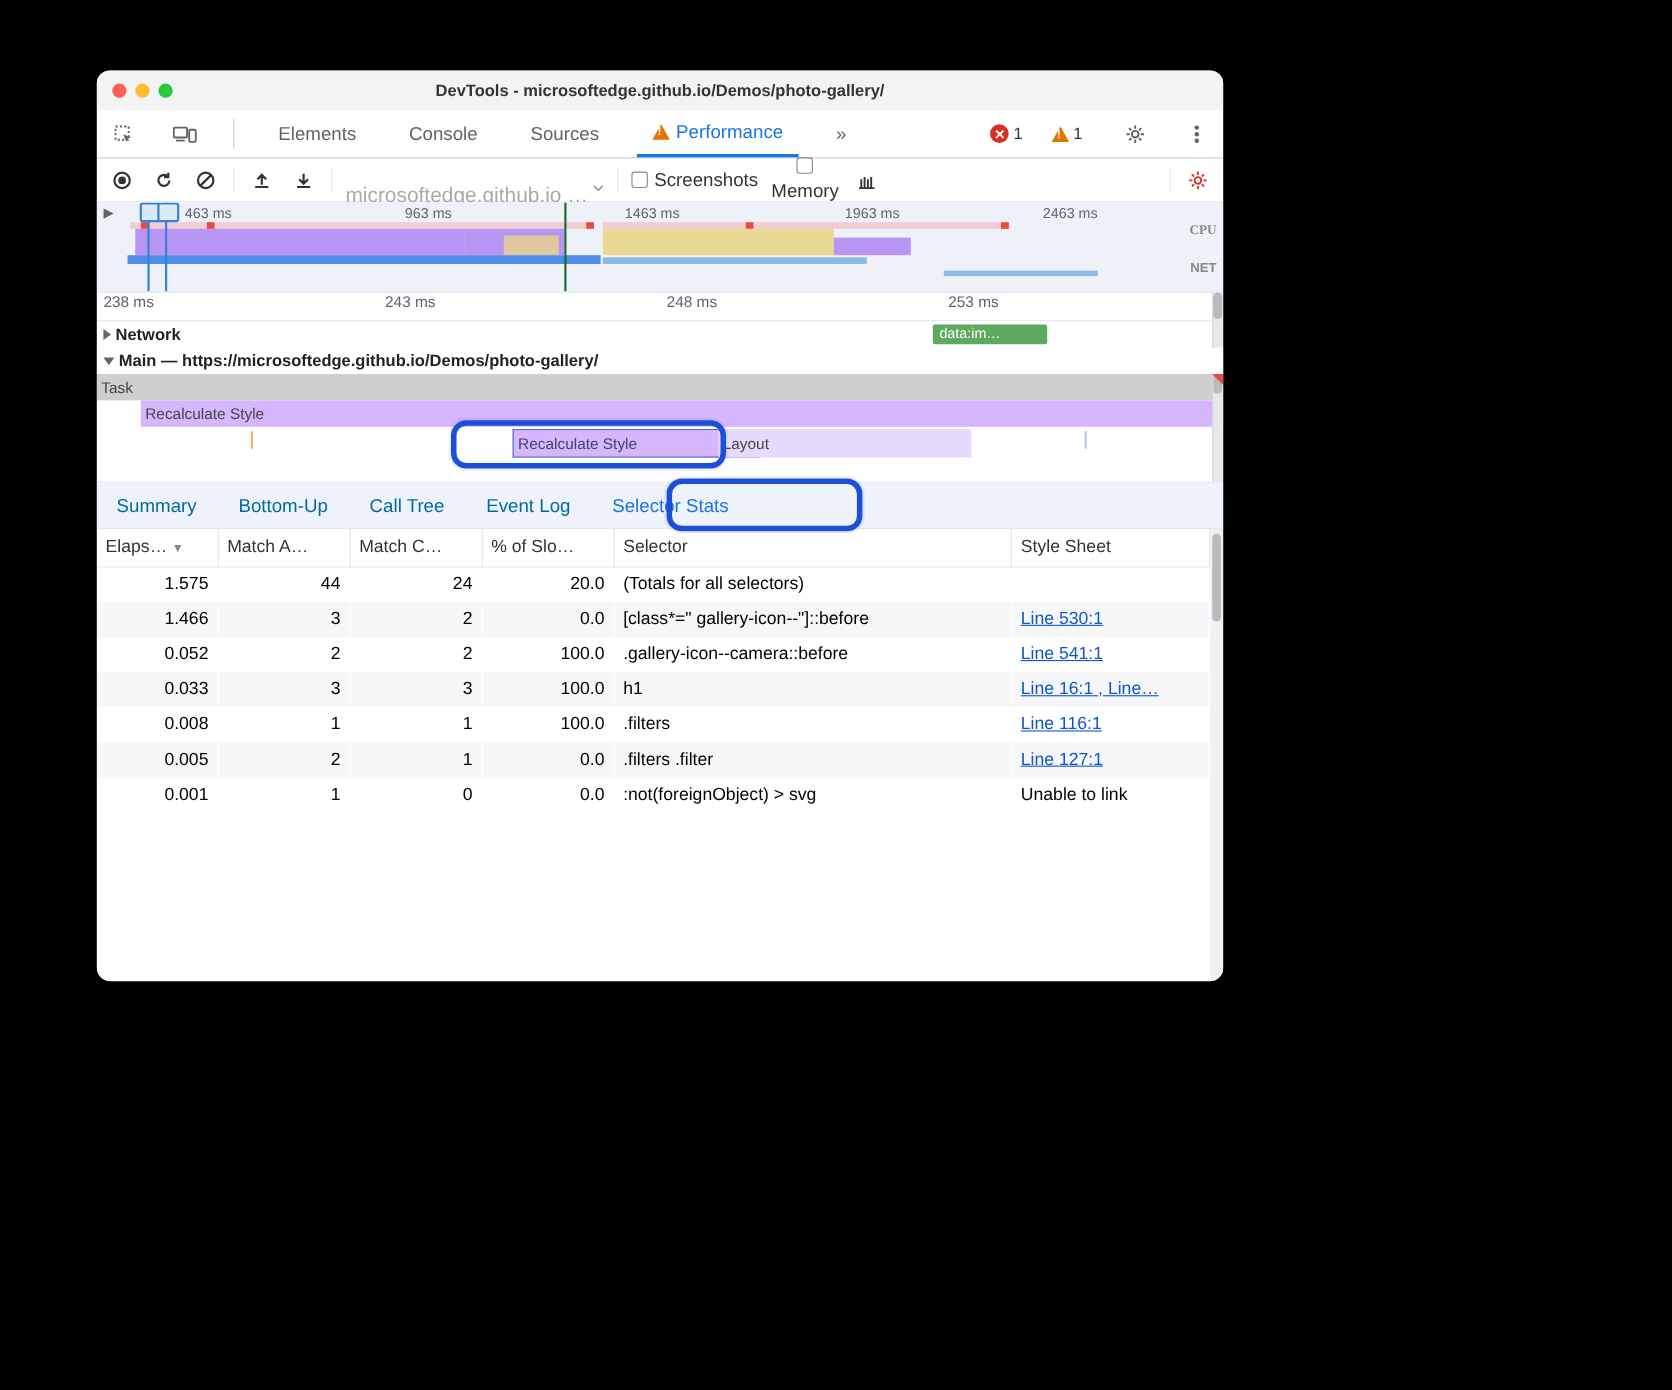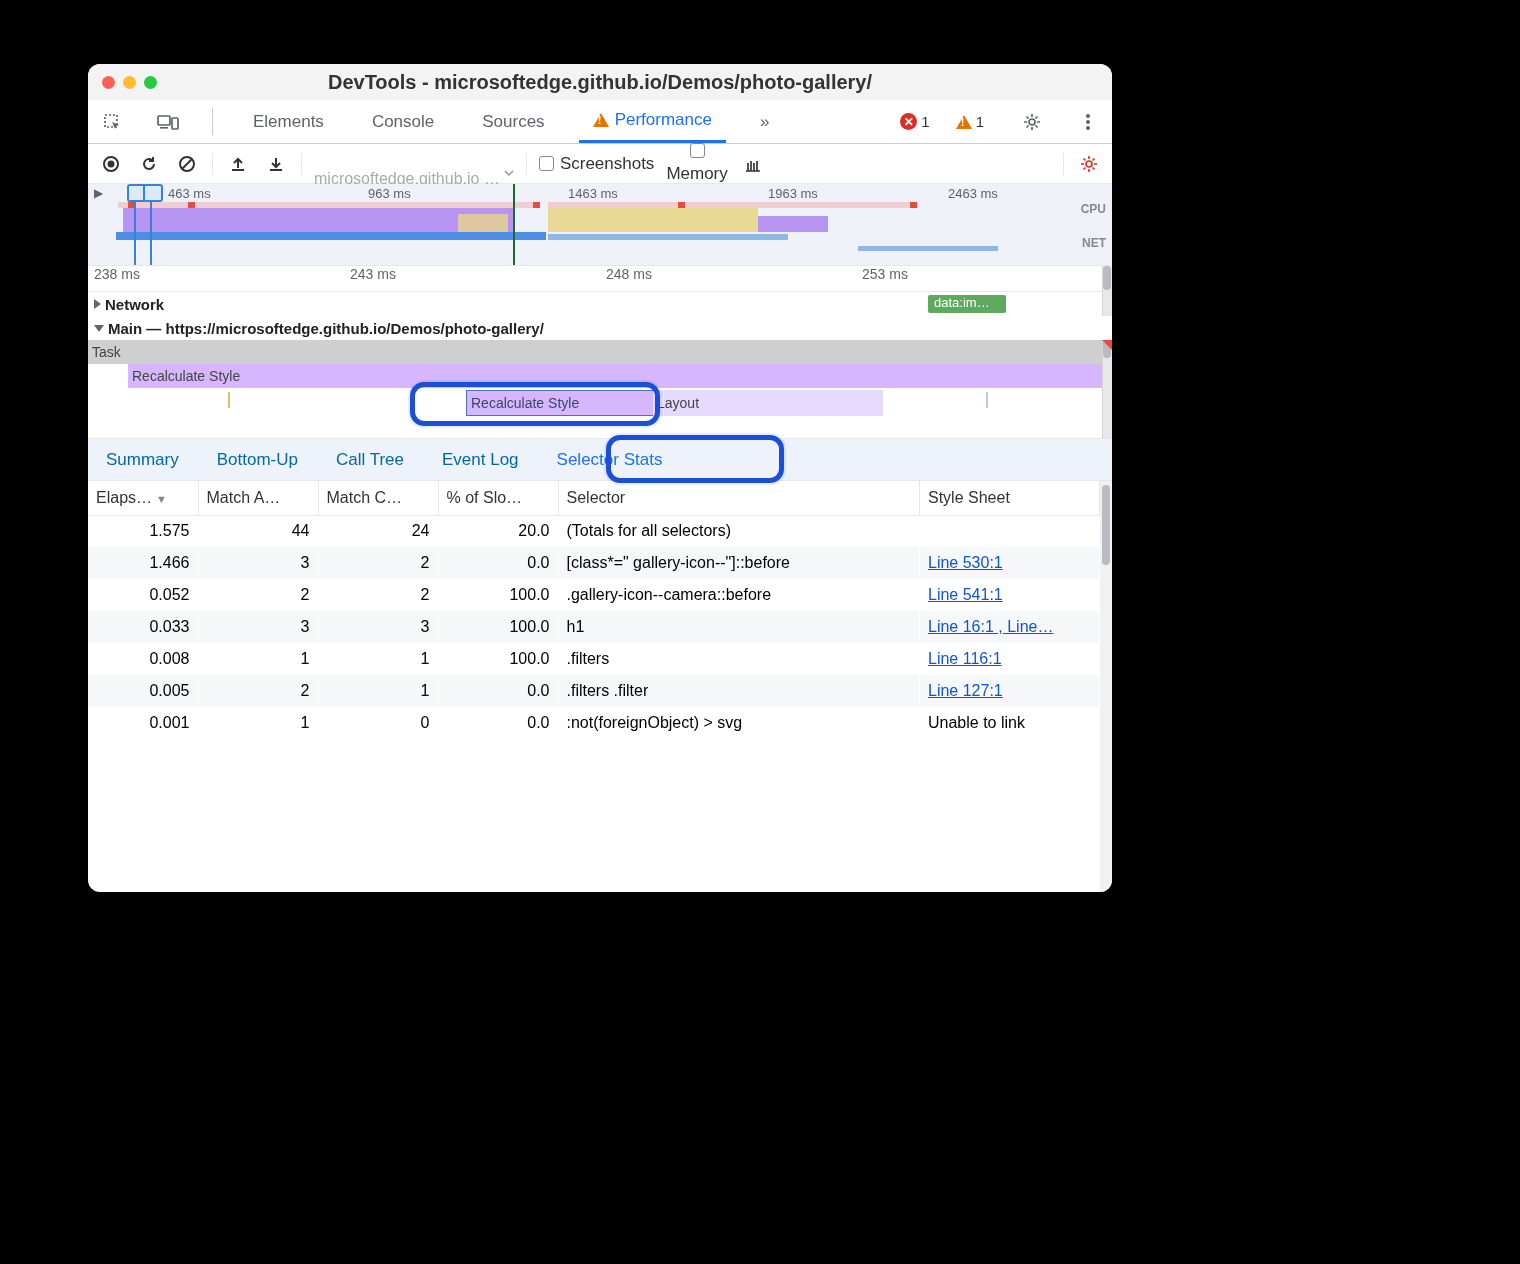--- a/index.html
+++ b/index.html
@@ -35,58 +35,58 @@
     box-shadow:0 20px 50px rgba(0,0,0,.6);
     display:flex;flex-direction:column;
   }
   
   .titlebar{height:36px;background:var(--titlebar);display:flex;align-items:center;position:relative;}
   .traffic{display:flex;gap:8px;padding-left:14px;}
   .light{width:13px;height:13px;border-radius:50%;}
   .light.red{background:#ff5f57;}
   .light.yellow{background:#febc2e;}
   .light.green{background:#28c840;}
-  .titlebar .title{position:absolute;left:0;right:0;text-align:center;font-weight:600;color:#333;font-size:20px;pointer-events:none;}
+  .titlebar .title{position:absolute;left:0;right:0;text-align:center;font-weight:600;color:#333;font-size:15px;pointer-events:none;}
 
   
   .tabs-row{height:44px;border-bottom:1px solid var(--border);display:flex;align-items:stretch;padding:0 6px;gap:20px;}
   .tab-icon-btn{display:flex;align-items:center;justify-content:center;width:36px;color:#5f6368;cursor:pointer;}
   .divider{width:1px;background:var(--border);margin:8px 6px;}
   .tab{display:flex;align-items:center;padding:0 14px;color:#5f6368;font-size:17px;cursor:pointer;gap:6px;}
   .tab.active{color:var(--blue);border-bottom:3px solid var(--blue);}
   .spacer{flex:1;}
   .status-grp{display:flex;align-items:center;gap:4px;font-size:15px;color:#333;}
   .circle-icon{width:17px;height:17px;border-radius:50%;display:inline-flex;align-items:center;justify-content:center;color:#fff;font-weight:700;font-size:12px;}
   .circle-icon.err{background:var(--red);}
   .triangle{width:0;height:0;border-left:8px solid transparent;border-right:8px solid transparent;border-bottom:14px solid var(--orange);position:relative;}
   .triangle::after{content:"!";position:absolute;left:-3px;top:1px;color:#fff;font-weight:700;font-size:11px;}
   svg{display:block;}
 
   
   .perf-toolbar{height:40px;border-bottom:1px solid var(--border-light);display:flex;align-items:center;padding:0 10px;gap:12px;}
   .tb-btn{display:flex;align-items:center;justify-content:center;width:26px;height:26px;color:#5f6368;cursor:pointer;}
   .tb-sep{width:1px;height:22px;background:var(--border-light);}
-  .scope-sel{color:#aaa;font-size:16px;display:flex;align-items:flex-start;gap:4px;margin-top:30px;}
+  .scope-sel{color:#aaa;font-size:19px;display:flex;align-items:flex-start;gap:4px;margin-top:30px;}
   .chk{width:15px;height:15px;border:1.5px solid #888;border-radius:3px;}
   .tb-label{font-size:17px;color:#333;}
   .gear-red{color:#d93025;}
 
   
   .overview{height:82px;border-bottom:1px solid var(--border-light);background:#eef2f8;position:relative;overflow:hidden;}
   .ov-times{position:absolute;top:2px;left:0;right:0;font-size:13px;color:#5f6368;display:flex;}
   .ov-times span{position:absolute;}
   .caret-right{position:absolute;top:2px;left:6px;color:#5f6368;font-size:12px;}
   .ov-cpu-row{position:absolute;top:18px;left:0;right:0;height:30px;}
   .cpu-band{position:absolute;top:0;height:6px;background:#f1cdd1;}
   .redsq{position:absolute;top:0;width:7px;height:6px;background:var(--red-sq);}
   .purple-wave{position:absolute;top:6px;height:24px;background:var(--darker-purple);opacity:.9;}
   .yellow-wave{position:absolute;top:6px;height:24px;background:var(--yellow);opacity:.9;}
   .ov-blue{position:absolute;top:48px;height:8px;background:var(--blue-strip);}
   .ov-net-label{position:absolute;right:6px;top:52px;font-size:12px;color:#888;font-weight:700;}
-  .ov-cpu-label{position:absolute;right:6px;top:18px;font-size:12px;color:#888;font-weight:700;}
+  .ov-cpu-label{position:absolute;right:6px;top:18px;font-size:12px;color:#888;font-weight:700;font-family:Liberation Serif, serif;}
   .ov-handle{position:absolute;top:0;bottom:0;width:2px;background:#3882d6;}
   .ov-handle::after{content:"";position:absolute;top:0;left:-7px;width:16px;height:14px;border:2px solid #3882d6;border-radius:3px;background:#dce9f7;}
   .ov-handle.pair{}
   .ov-playhead{position:absolute;top:0;bottom:0;width:2px;background:#1a6b32;}
 
   
   .flame{border-bottom:1px solid var(--border-light);position:relative;}
   .time-ruler{height:26px;border-bottom:1px solid var(--border-light);display:flex;font-size:14px;color:#5f6368;}
   .time-ruler span{flex:1;padding-left:6px;}
   .sb{position:absolute;right:0;top:0;width:10px;height:100%;background:#e8e8ea;border-left:1px solid #d5d5d7;}
@@ -285,21 +285,21 @@
       <span>248 ms</span>
       <span>253 ms</span>
     </div>
     <div class="sb">
         <div class="thumb" style="top:0;height:24px;"></div>
       </div>
     <div class="flame-rows">
       <div class="flame-row">
         <span class="tri-toggle tri-r"></span>
         <span class="row-label-strong">Network</span>
-        <div class="net-chip" style="left:840px;width:78px;">data:im…</div>
+        <div class="net-chip" style="left:760px;width:104px;">data:im…</div>
       </div>
       <div style="position:absolute;right:0;top:26px;width:10px;height:70px;">
           <div class="sb" style="height:70px;">
             <div class="thumb" style="top:0;height:40px;"></div>
           </div>
         </div>
       <div class="flame-row" style="background:#fff;">
         <span class="tri-toggle tri-d"></span>
         <span class="row-label-strong">Main — https://microsoftedge.github.io/Demos/photo-gallery/</span>
       </div>

